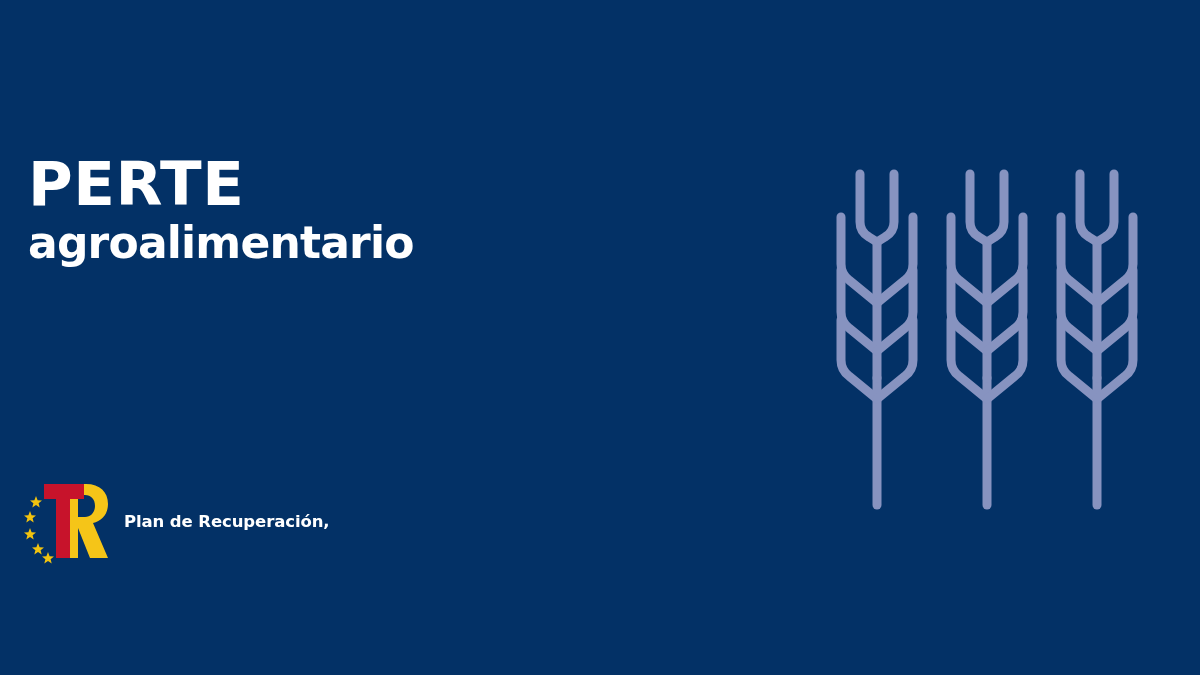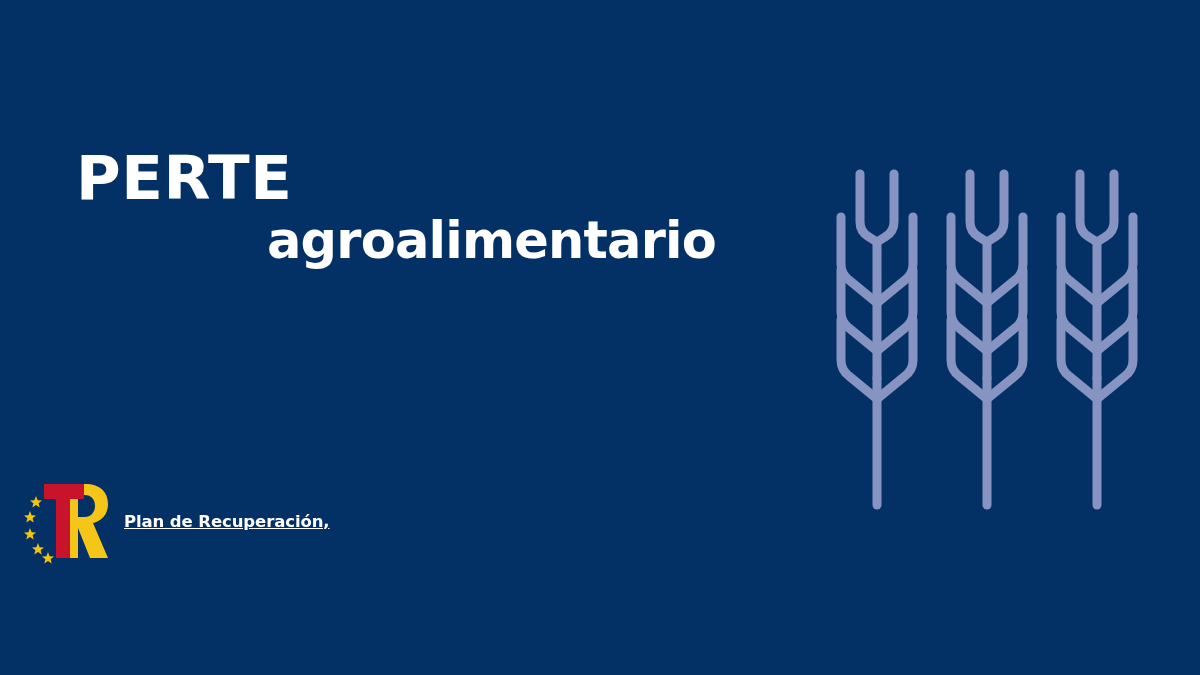--- a/index.html
+++ b/index.html
@@ -20,38 +20,37 @@
     width:1200px;
     height:675px;
     background:#033166;
     overflow:hidden;
   }
 
   
   #title-block {
     position:absolute;
     left:28px;
-    top:144px;
+    top:150px;
     width:640px;
-    margin-left:48px;
   }
 
   .title-line {
     color:#ffffff;
     font-family:"DejaVu Sans", sans-serif;
     font-weight:bold;
     font-size:60px;
     line-height:1.12;
     letter-spacing:-0.5px;
     white-space:nowrap;
     display:block;
   }
 
   #title-line-1 { font-size:61px; letter-spacing:0.5px; }
-  #title-line-2 { font-size:51px; letter-spacing:-0.8px;text-align:right; }
+  #title-line-2 { font-size:44px; letter-spacing:-0.8px; }
 
   
   #wheat-graphic {
     position:absolute;
     left:815px;
     top:160px;
     width:360px;
     height:360px;
   }
   #wheat-graphic svg { display:block; width:100%; height:100%; }
@@ -81,21 +80,20 @@
   }
 
   .logo-text-line {
     color:#ffffff;
     font-family:"DejaVu Sans", sans-serif;
     font-weight:bold;
     font-size:16.5px;
     line-height:1.34;
     white-space:nowrap;
     letter-spacing:-0.1px;
-    text-decoration:underline;
   }
 </style>
 </head>
 <body>
 
 <div id="stage">
 
   <div id="title-block">
     <span class="title-line" id="title-line-1">PERTE</span>
     <span class="title-line" id="title-line-2">agroalimentario</span>

